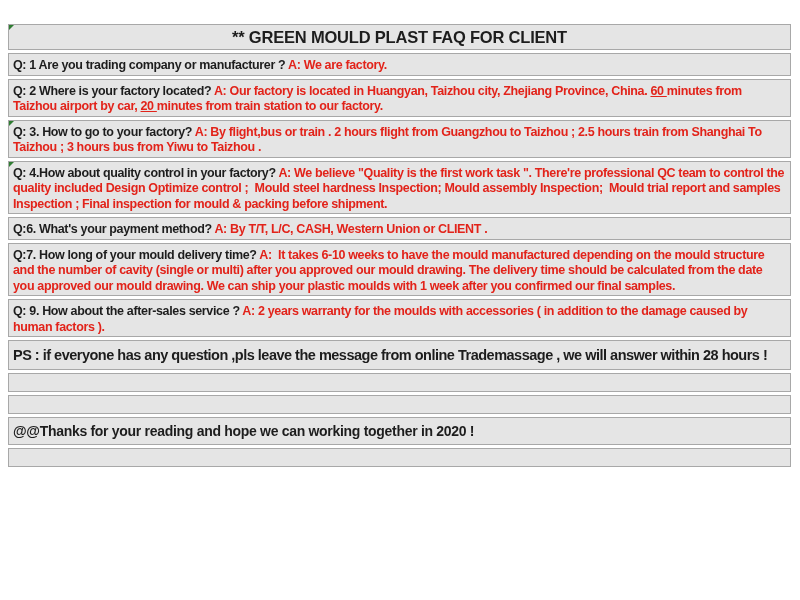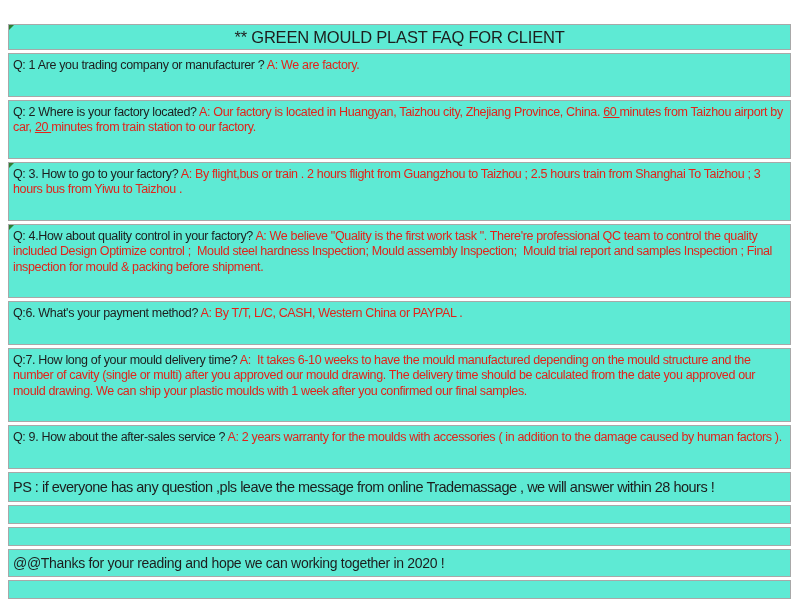--- a/index.html
+++ b/index.html
@@ -19,40 +19,40 @@
   }
   #faq-table {
     position: absolute;
     left: 8px;
     top: 24px;
     width: 783px;
   }
   .row {
     position: relative;
     box-sizing: border-box;
-    background: #5eead4;
+    background: #e5e5e5;
     border: 1px solid var(--border, #a8a8a8);
     margin-bottom: 3px;
     white-space: pre-wrap;
-    font-weight: normal;
+    font-weight: bold;
     color: var(--q, #1d1d1d);
   }
   .row.title {
     text-align: center;
     font-size: 16.5px;
     line-height: 18px;
     padding: 3px 4px;
     letter-spacing: -0.2px;
     min-height: 18px;
   }
   .row.qa {
     font-size: 12.5px;
     line-height: 15.5px;
     letter-spacing: -0.35px;
-    padding: 4px 5px 22px 4px;
+    padding: 4px 5px 1px 4px;
     min-height: 16px;
   }
   .row.note {
     font-size: 14.5px;
     line-height: 20px;
     letter-spacing: -0.5px;
     padding: 4px 4px;
     white-space: nowrap;
     overflow: hidden;
   }
@@ -81,21 +81,21 @@
 </head>
 <body>
 
 <div id="canvas">
   <div id="faq-table">
       <div class="row title"><span class="corner-marker"></span><span class="seg-q">** GREEN MOULD PLAST FAQ FOR CLIENT</span></div>
       <div class="row qa"><span class="seg-q">Q: 1 Are you trading company or manufacturer ? </span><span class="seg-a">A: We are factory.</span></div>
       <div class="row qa"><span class="seg-q">Q: 2 Where is your factory located? </span><span class="seg-a">A: Our factory is located in Huangyan, Taizhou city, Zhejiang Province, China. </span><span class="seg-a seg-u">60 </span><span class="seg-a">minutes from Taizhou airport by car, </span><span class="seg-a seg-u">20 </span><span class="seg-a">minutes from train station to our factory.</span></div>
       <div class="row qa"><span class="corner-marker"></span><span class="seg-q">Q: 3. How to go to your factory? </span><span class="seg-a">A: By flight,bus or train . 2 hours flight from Guangzhou to Taizhou ; 2.5 hours train from Shanghai To Taizhou ; 3 hours bus from Yiwu to Taizhou .</span></div>
       <div class="row qa"><span class="corner-marker"></span><span class="seg-q">Q: 4.How about quality control in your factory? </span><span class="seg-a">A: We believe "Quality is the first work task ". There're professional QC team to control the quality included Design Optimize control ;  Mould steel hardness Inspection; Mould assembly Inspection;  Mould trial report and samples Inspection ; Final inspection for mould &amp; packing before shipment.</span></div>
-      <div class="row qa"><span class="seg-q">Q:6. What's your payment method? </span><span class="seg-a">A: By T/T, L/C, CASH, Western China or PAYPAL .</span></div>
+      <div class="row qa"><span class="seg-q">Q:6. What's your payment method? </span><span class="seg-a">A: By T/T, L/C, CASH, Western Union or CLIENT .</span></div>
       <div class="row qa"><span class="seg-q">Q:7. How long of your mould delivery time? </span><span class="seg-a">A:  It takes 6-10 weeks to have the mould manufactured depending on the mould structure and the number of cavity (single or multi) after you approved our mould drawing. The delivery time should be calculated from the date you approved our mould drawing. We can ship your plastic moulds with 1 week after you confirmed our final samples.</span></div>
       <div class="row qa"><span class="seg-q">Q: 9. How about the after-sales service ? </span><span class="seg-a">A: 2 years warranty for the moulds with accessories ( in addition to the damage caused by human factors ).</span></div>
       <div class="row note"><span class="seg-q">PS : if everyone has any question ,pls leave the message from online Trademassage , we will answer within  28 hours !</span></div>
       <div class="row empty"></div>
       <div class="row empty"></div>
       <div class="row thanks"><span class="seg-q">@@Thanks for your reading and hope we can working together in 2020 !</span></div>
       <div class="row empty"></div>
     </div>
 </div>
 

